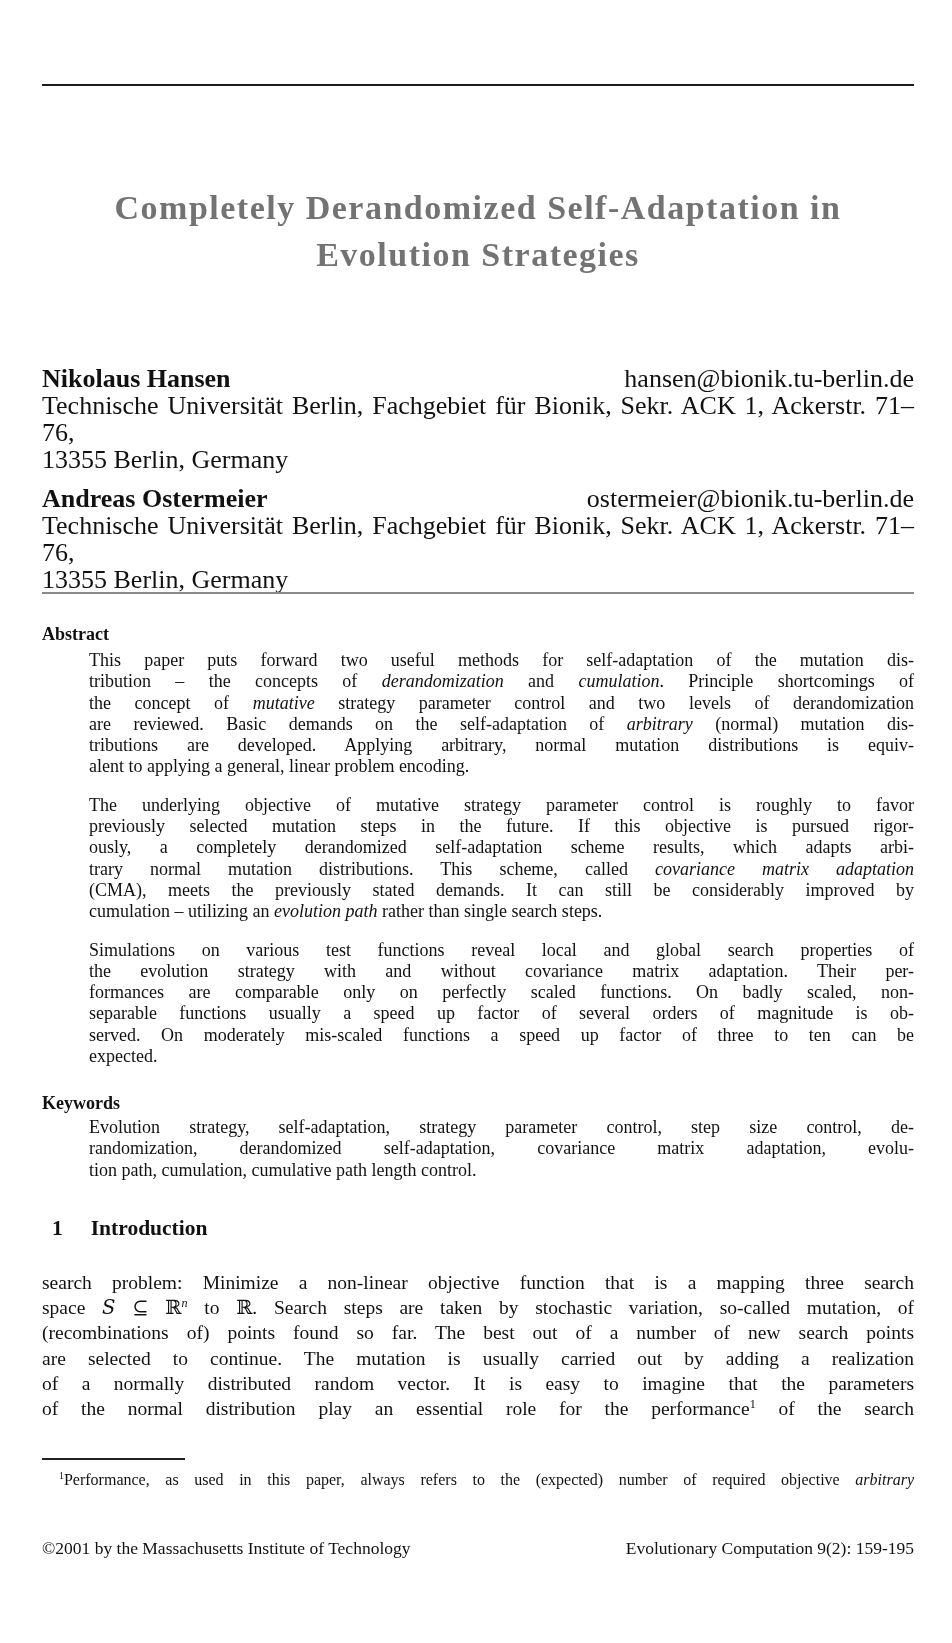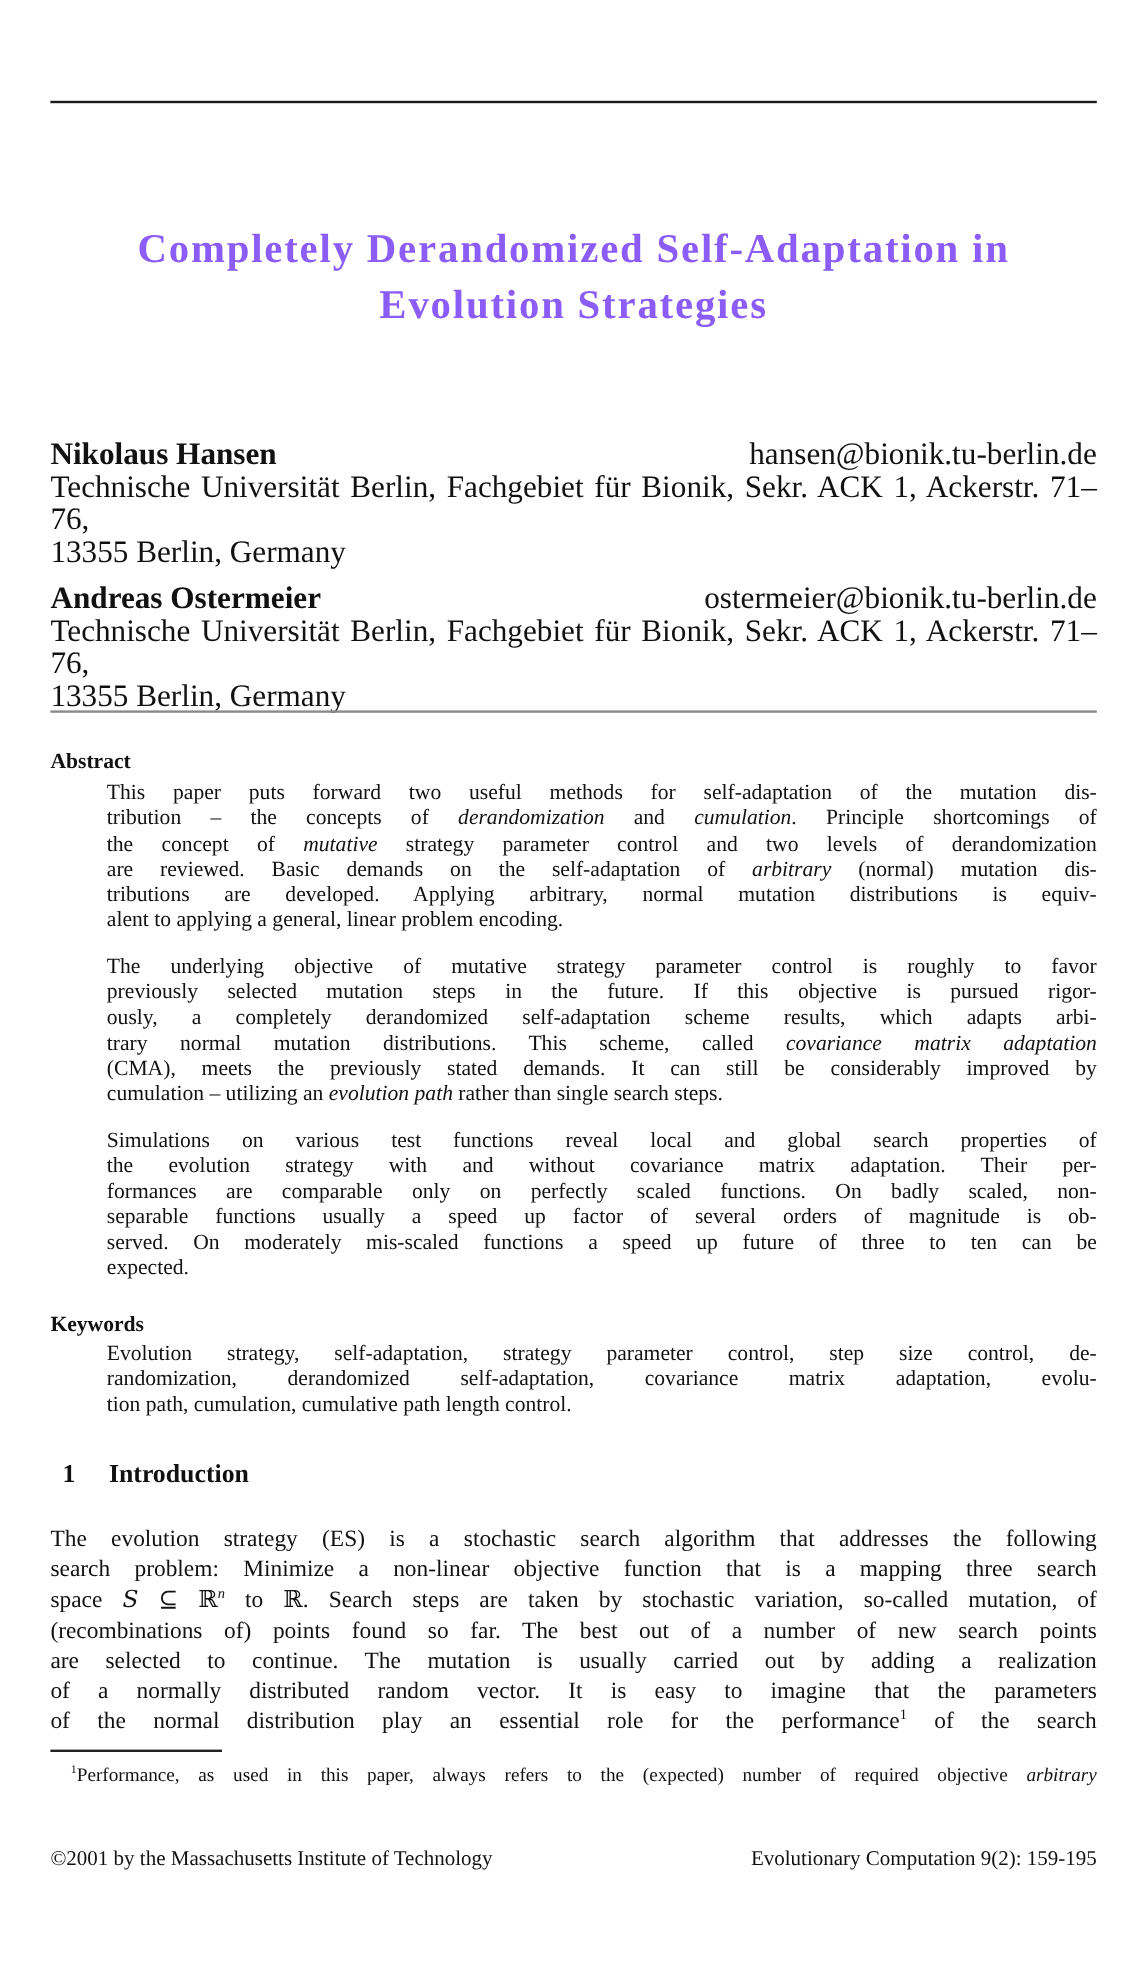--- a/index.html
+++ b/index.html
@@ -12,21 +12,21 @@
     overflow: hidden;
   }
   .blk { position: absolute; left: 42px; right: 38px; }
 
   .rule-top { top: 84px; height: 2px; background: #1b1b1b; }
   .rule-mid { top: 592px; height: 2px; background: #8a8a8a; }
 
   .title {
     top: 184px; text-align: center;
     font-weight: bold; font-size: 34px; line-height: 47px;
-    letter-spacing: 1.5px; color: #8b5cf6;
+    letter-spacing: 1.5px; color: #737373;
   }
 
   .authors { top: 365px; font-size: 26px; line-height: 27px; }
   .author + .author { margin-top: 12px; }
   .author-row { display: flex; justify-content: space-between; }
   .author-name { font-weight: bold; }
 
   .line { text-align: justify; text-align-last: justify; }
   .line.last { text-align: justify; text-align-last: left; }
 
@@ -101,38 +101,37 @@
         <div class="line">ously, a completely derandomized self-adaptation scheme results, which adapts arbi-</div>
         <div class="line">trary normal mutation distributions. This scheme, called <span class="it">covariance matrix adaptation</span></div>
         <div class="line">(CMA), meets the previously stated demands. It can still be considerably improved by</div>
         <div class="line last">cumulation – utilizing an <span class="it">evolution path</span> rather than single search steps.</div>
       </div>
       <div class="apara">
         <div class="line">Simulations on various test functions reveal local and global search properties of</div>
         <div class="line">the evolution strategy with and without covariance matrix adaptation. Their per-</div>
         <div class="line">formances are comparable only on perfectly scaled functions. On badly scaled, non-</div>
         <div class="line">separable functions usually a speed up factor of several orders of magnitude is ob-</div>
-        <div class="line">served. On moderately mis-scaled functions a speed up future of three to ten can be</div>
+        <div class="line">served. On moderately mis-scaled functions a speed up factor of three to ten can be</div>
         <div class="line last">expected.</div>
       </div>
     </div>
 
   <div class="blk kw-head">Keywords</div>
   <div class="blk kw-body" id="keywords-body">
       <div class="line">Evolution strategy, self-adaptation, strategy parameter control, step size control, de-</div>
       <div class="line">randomization, derandomized self-adaptation, covariance matrix adaptation, evolu-</div>
       <div class="line last">tion path, cumulation, cumulative path length control.</div>
     </div>
 
   <div class="blk sec-head">
     <span class="sec-num">1</span><span>Introduction</span>
   </div>
 
   <div class="blk intro" id="intro-body">
-      <div class="line">The evolution strategy (ES) is a stochastic search algorithm that addresses the following</div>
       <div class="line">search problem: Minimize a non-linear objective function that is a mapping three search</div>
       <div class="line">space <span class="it math">S</span> <span class="math">⊆</span> <span class="math">ℝ</span><sup class="it">n</sup> to <span class="math">ℝ</span>. Search steps are taken by stochastic variation, so-called mutation, of</div>
       <div class="line">(recombinations of) points found so far. The best out of a number of new search points</div>
       <div class="line">are selected to continue. The mutation is usually carried out by adding a realization</div>
       <div class="line">of a normally distributed random vector. It is easy to imagine that the parameters</div>
       <div class="line">of the normal distribution play an essential role for the performance<sup>1</sup> of the search</div>
     </div>
 
   <div class="fn-rule"></div>
   <div class="blk footnote" id="footnote-body">

